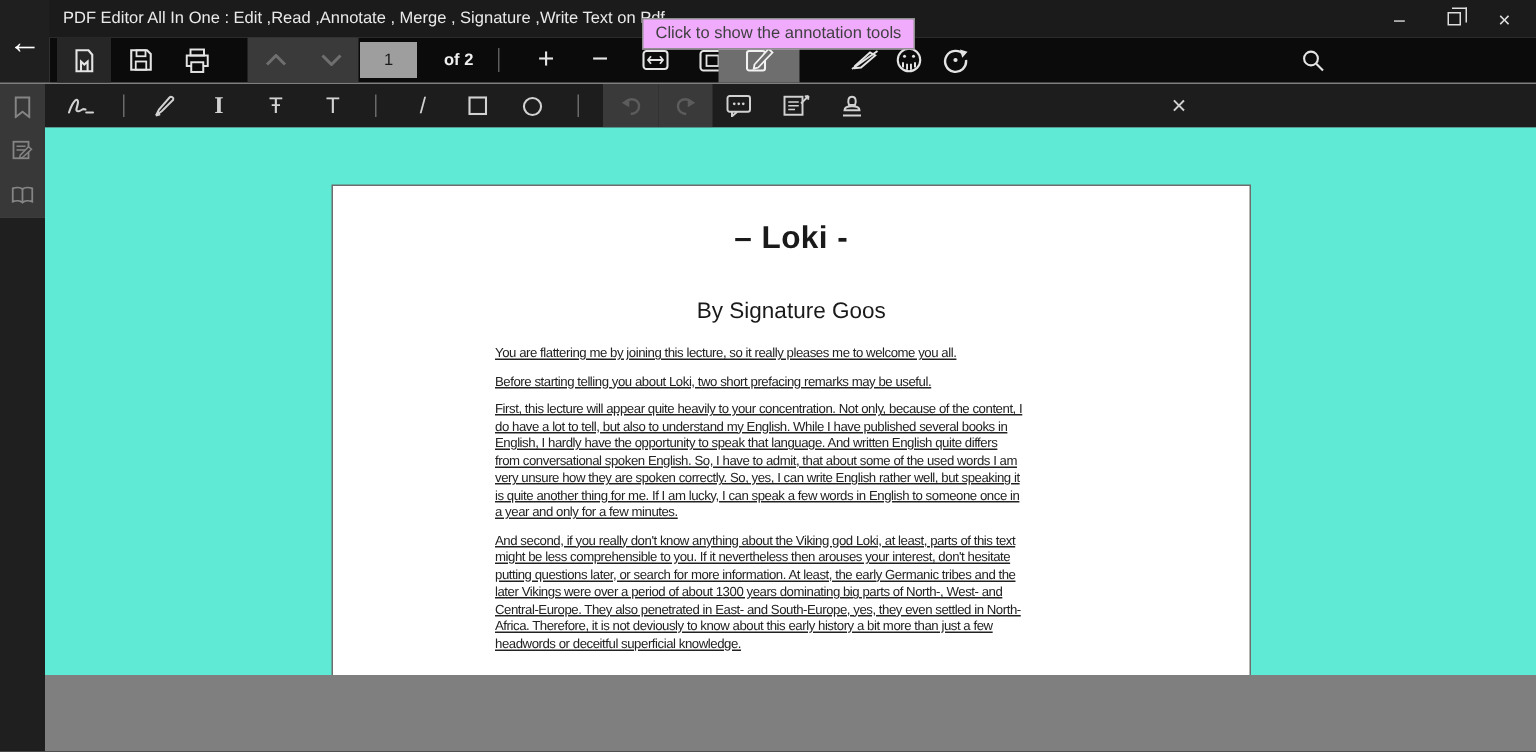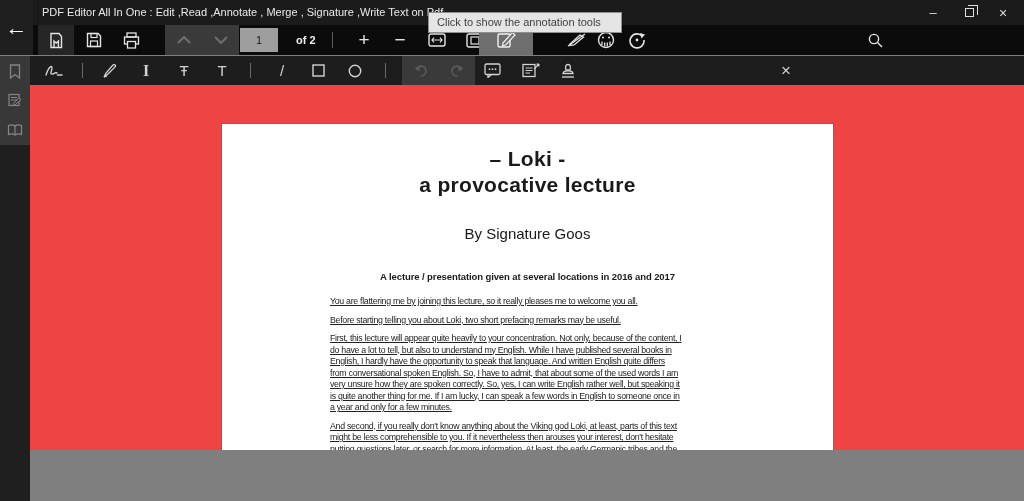--- a/index.html
+++ b/index.html
@@ -53,22 +53,22 @@
     font-family:"Liberation Sans", sans-serif;
   }
   #pages-label {
     position:absolute; left:255px; top:0; height:30px; display:flex; align-items:center;
     font-size:11px; font-weight:bold; color:#f0f0f0; padding:0 8px;
   }
   .glyph-lg { font-size:19px; font-weight:400; }
   
   #tooltip {
     position:absolute; left:428px; top:12px; z-index:20;
-    background:#e5e5e5; border:1px solid #8f8f8f; color:#3f3f3f;
-    font-size:11px; padding:3px 20px 4px 8px; white-space:nowrap;
+    background:#f0abfc; border:1px solid #8f8f8f; color:#3f3f3f;
+    font-size:11px; padding:3px 8px 4px 8px; white-space:nowrap;
   }
   
   #toolbar2 {
     position:absolute; left:30px; top:56px; width:994px; height:29px; background:#1d1d1d;
   }
   #toolbar2 .tb-btn { height:29px; color:#d2d2d2; }
   #toolbar2 .tb-sep { top:7px; height:15px; background:#6a6a6a; }
   .serif-I { font-family:"Liberation Serif", serif; font-size:16px; font-weight:bold; }
   .tool-glyph { font-size:15px; }
   
@@ -78,21 +78,21 @@
   #sidebar-bottom {
     position:absolute; left:0; top:145px; width:30px; height:356px; background:#1f1f1f;
   }
   .sb-btn {
     position:absolute; left:0; width:30px; height:26px; display:flex;
     align-items:center; justify-content:center; color:#858585; cursor:pointer;
   }
   
   #canvas {
     position:absolute; left:30px; top:85px; width:994px; height:365px;
-    background:#ef4444; overflow:hidden;
+    background:#5eead4; overflow:hidden;
   }
   #pdf-page {
     position:absolute; left:192px; top:39px; width:611px; height:480px;
     background:#ffffff; box-shadow:0 0 0 1px #6d6d6d; color:#1a1a1a;
     padding-top:22px;
   }
   #doc-title { text-align:center; font-size:21px; font-weight:bold; line-height:26px; letter-spacing:.3px; }
   #doc-author { text-align:center; font-size:15px; margin-top:27px; }
   #doc-subtitle { text-align:center; font-size:9.5px; font-weight:bold; margin-top:29px; letter-spacing:-0.1px; }
   #doc-body {
@@ -310,24 +310,22 @@
         <path d="M8 2 V11" stroke="#858585" stroke-width="1.2"></path>
       </svg>
     </div>
   </div>
   <div id="sidebar-bottom"></div>
 
   <div id="canvas">
     <div id="pdf-page">
       <div id="doc-title">
         <div>– Loki -</div>
-        <div>a provocative lecture</div>
       </div>
       <div id="doc-author">By Signature Goos</div>
-      <div id="doc-subtitle">A lecture / presentation given at several locations in 2016 and 2017</div>
       <div id="doc-body">
         <p>You are flattering me by joining this lecture, so it really pleases me to welcome you all.</p>
         <p>Before starting telling you about Loki, two short prefacing remarks may be useful.</p>
         <p>First, this lecture will appear quite heavily to your concentration. Not only, because of the content, I do have a lot to tell, but also to understand my English. While I have published several books in English, I hardly have the opportunity to speak that language. And written English quite differs from conversational spoken English. So, I have to admit, that about some of the used words I am very unsure how they are spoken correctly. So, yes, I can write English rather well, but speaking it is quite another thing for me. If I am lucky, I can speak a few words in English to someone once in a year and only for a few minutes.</p>
         <p>And second, if you really don't know anything about the Viking god Loki, at least, parts of this text might be less comprehensible to you. If it nevertheless then arouses your interest, don't hesitate putting questions later, or search for more information. At least, the early Germanic tribes and the later Vikings were over a period of about 1300 years dominating big parts of North-, West- and Central-Europe.  They also penetrated in East- and South-Europe, yes, they even settled in North-Africa. Therefore, it is not deviously to know about this early history a bit more than just a few headwords or deceitful superficial knowledge.</p>
 
       </div>
     </div>
   </div>
 

